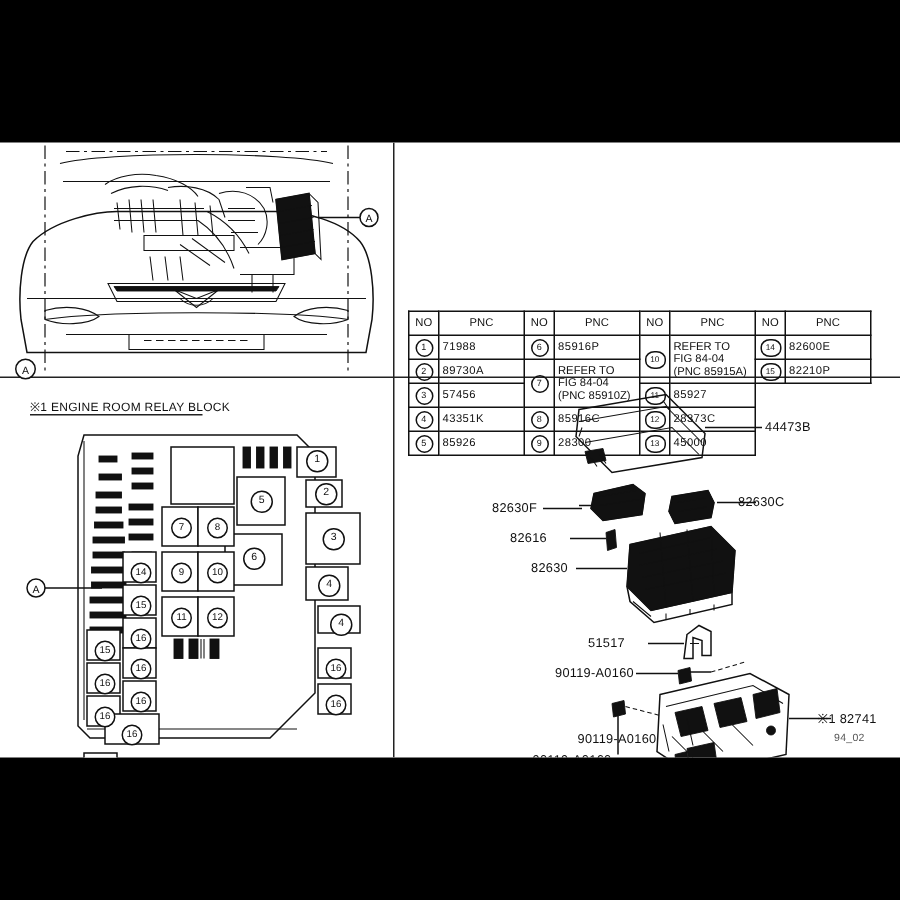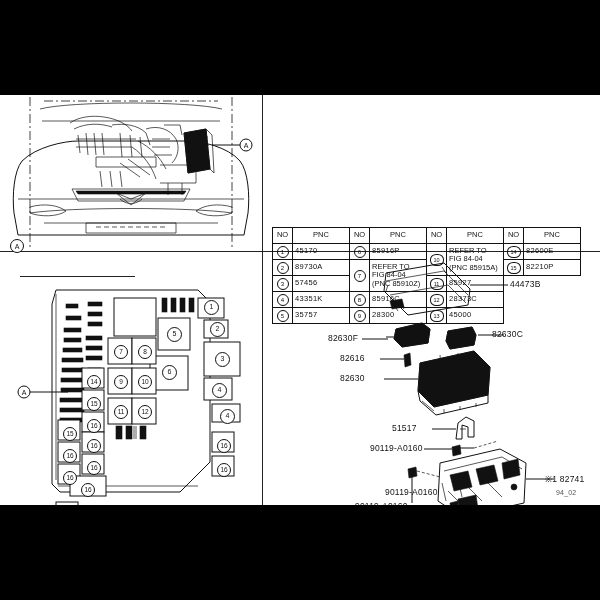--- a/index.html
+++ b/index.html
@@ -10,21 +10,21 @@
           background:#fff;overflow:hidden;}
 
   .abs{position:absolute;}
   .lbl{font-size:8.5px;color:#111;white-space:nowrap;letter-spacing:.2px;}
 
   
   .vline{position:absolute;background:#222;width:1px;}
   .hline{position:absolute;background:#222;height:1px;}
 
   
-  #ptable{position:absolute;left:272px;top:132px;}
+  #ptable{position:absolute;left:272px;top:112px;}
   #ptable table{border-collapse:collapse;}
   #ptable td{border:1px solid #111;font-size:7.5px;color:#111;
              padding:1px 2px;height:13px;line-height:1.1;
              font-family:"Liberation Sans",sans-serif;}
   td.hd{text-align:center;font-size:7px;height:10px;padding:0 2px;}
   td.no{text-align:center;width:15px;padding:0;}
   td.pn{width:52px;padding-left:4px;letter-spacing:.3px;}
   td.ref{font-size:6px;line-height:1.25;padding:1px 2px;letter-spacing:0;}
   .cnum{display:inline-block;width:10px;height:10px;line-height:10px;
         border:1px solid #111;border-radius:50%;font-size:6px;
@@ -124,21 +124,21 @@
           <td class="hd">NO</td>
           <td class="hd">PNC</td>
           <td class="hd">NO</td>
           <td class="hd">PNC</td>
           <td class="hd">NO</td>
           <td class="hd">PNC</td>
         </tr>
 
         <tr>
           <td class="no"><span class="cnum">1</span></td>
-          <td class="pn">45170</td>
+          <td class="pn">71988</td>
           <td class="no"><span class="cnum">6</span></td>
           <td class="pn">85916P</td>
           <td class="no" rowspan="2"><span class="cnum w">10</span></td>
           <td class="ref" rowspan="2">
             <div>REFER TO</div>
             <div>FIG 84-04</div>
             <div>(PNC 85915A)</div>
           </td>
           <td class="no"><span class="cnum w">14</span></td>
           <td class="pn">82600E</td>
@@ -172,36 +172,37 @@
           <td class="no"><span class="cnum">8</span></td>
           <td class="pn">85916C</td>
           <td class="no"><span class="cnum w">12</span></td>
           <td class="pn">28373C</td>
           <td style="border:none"></td>
           <td style="border:none"></td>
         </tr>
 
         <tr>
           <td class="no"><span class="cnum">5</span></td>
-          <td class="pn">35757</td>
+          <td class="pn">85926</td>
           <td class="no"><span class="cnum">9</span></td>
           <td class="pn">28300</td>
           <td class="no"><span class="cnum w">13</span></td>
           <td class="pn">45000</td>
           <td style="border:none"></td>
           <td style="border:none"></td>
         </tr>
       </tbody>
         </table>
     </div>
 
     <svg class="abs" style="left:6px;top:140px;width:30px;height:30px;" viewBox="0 0 30 30">
       <circle class="sg" cx="11" cy="11" r="6.5"></circle>
       <text x="11" y="14" text-anchor="middle" font-size="7" font-family="Liberation Sans, sans-serif" fill="#111">A</text>
     </svg>
+    <div class="lbl abs" style="left:20px;top:170px;font-size:8px;">※1 ENGINE ROOM RELAY BLOCK</div>
     <div class="hline" style="left:20px;top:181px;width:115px;"></div>
 
     <svg class="abs" style="left:20px;top:185px;width:242px;height:225px;" viewBox="0 0 242 225">
 
       <path class="s" stroke-width="1.6" d="M36 10 L178 10 L190 22 L190 182 L160 212 L40 212 L32 204 L32 24 Z"></path>
       <path class="thin" d="M38 206 L178 206"></path>
       <path class="thin" d="M36 14 L36 200"></path>
 
       <path class="s" d="M6 112 L48 112"></path>
       <circle class="sg" cx="4" cy="112" r="6"></circle>
@@ -394,21 +395,21 @@
         <path class="sf" d="M266 274 L286 270 L288 286 L268 290 Z"></path>
         <path class="thin" d="M210 300 L220 310 M238 294 L248 304 M264 288 L274 298"></path>
       </g>
       <path class="lead s" d="M180 300 L202 300"></path>
     </svg>
 
     <div class="lbl abs" style="left:510px;top:184px;">44473B</div>
     <div class="lbl abs" style="left:328px;top:238px;">82630F</div>
     <div class="lbl abs" style="left:492px;top:234px;">82630C</div>
     <div class="lbl abs" style="left:340px;top:258px;text-align:right;">82616</div>
-    <div class="lbl abs" style="left:340px;top:278px;">82630</div>
+    <div class="lbl abs" style="left:354px;top:278px;">82630</div>
     <div class="lbl abs" style="left:392px;top:328px;">51517</div>
     <div class="lbl abs" style="left:370px;top:348px;">90119-A0160</div>
     <div class="lbl abs" style="left:545px;top:378px;">※1 82741</div>
     <div class="lbl abs" style="left:385px;top:392px;">90119-A0160</div>
     <div class="lbl abs" style="left:355px;top:406px;">90119-A0160</div>
 
     <div class="lbl abs" style="left:556px;top:394px;font-size:7px;color:#555;">94_02</div>
   </div>
 </div>
 

